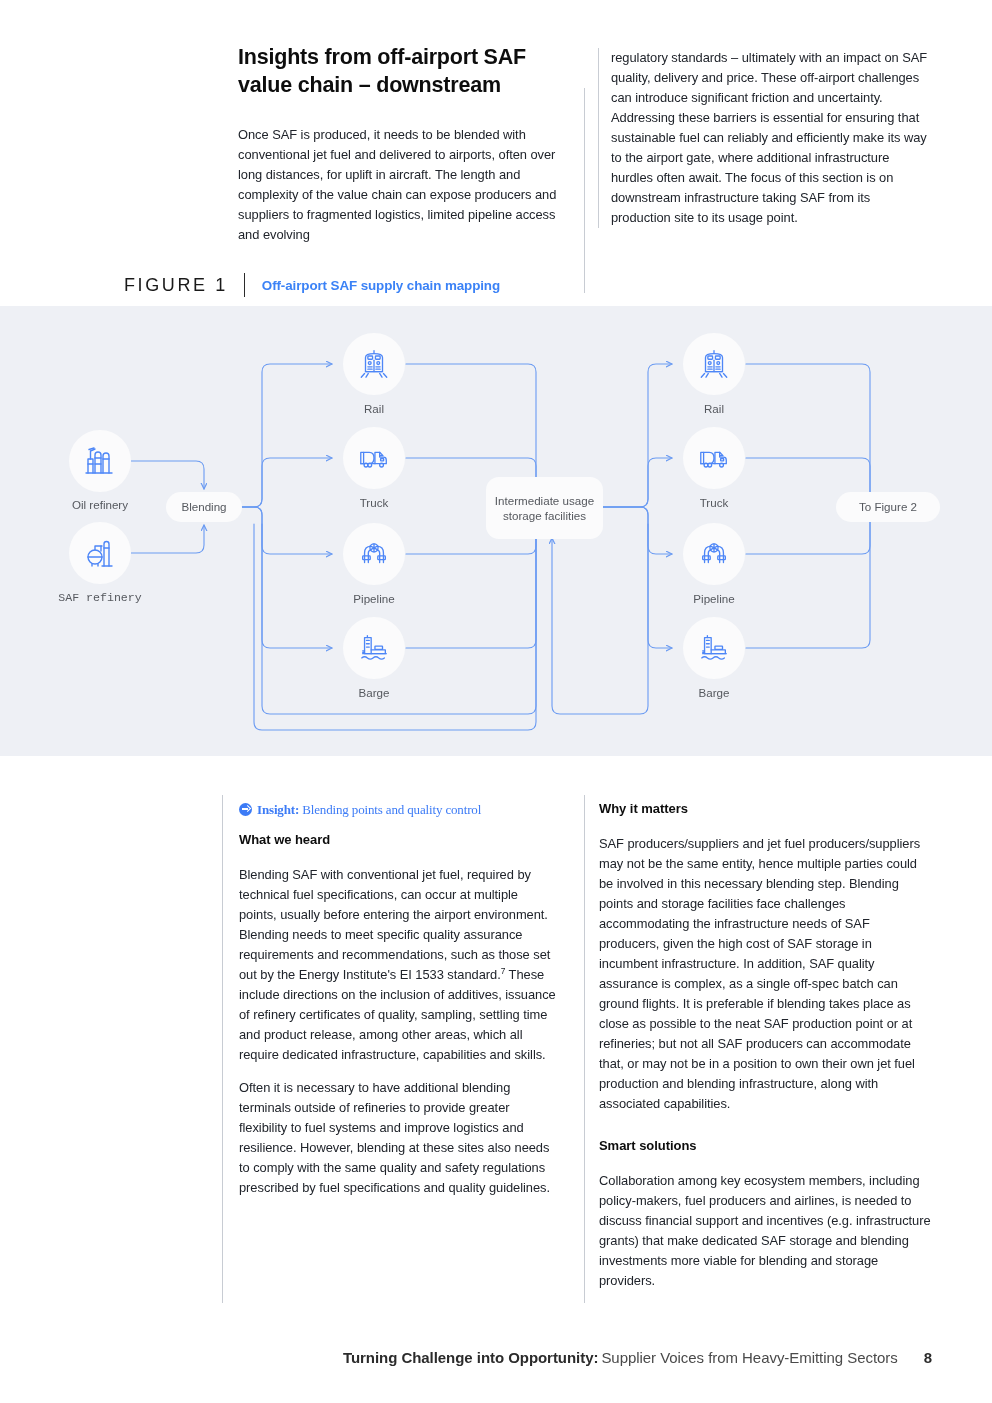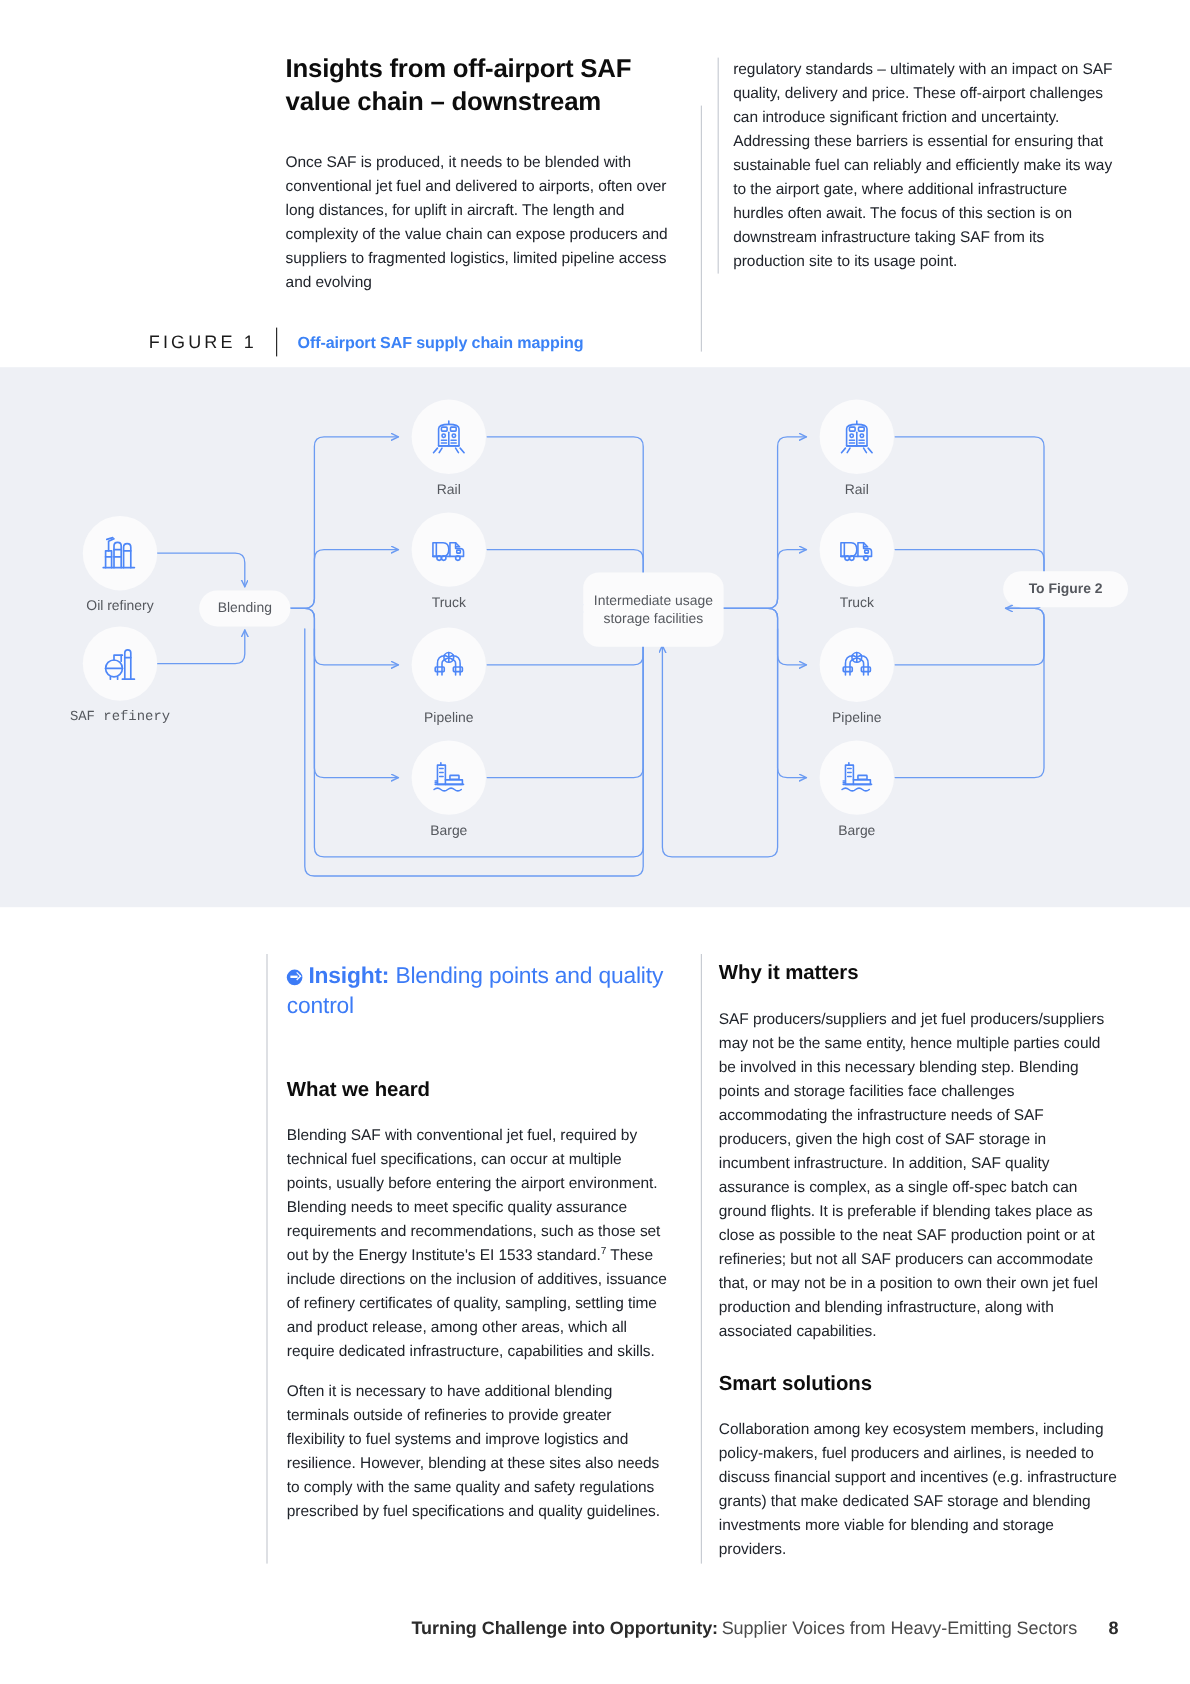--- a/index.html
+++ b/index.html
@@ -69,21 +69,21 @@
   
   .figure-label-row {
     position: absolute;
     top: 272px;
     left: 124px;
     display: flex;
     align-items: center;
     height: 26px;
   }
   .figure-num {
-    font-size: 15px;
+    font-size: 18px;
     letter-spacing: 2.6px;
     color: #1a1a1a;
     padding-right: 16px;
   }
   .figure-divider {
     width: 1px;
     height: 24px;
     background: #2b2b2b;
   }
   .figure-title {
@@ -165,26 +165,27 @@
     width: 320px;
   }
   .col-right-low {
     position: absolute;
     left: 599px;
     top: 6px;
     width: 334px;
   }
 
   h2.insight-head {
-    font-size: 19px;
+    font-size: 13px;
     line-height: 1.33;
     color: #3c7bf6;
     font-weight: normal;
-    margin-bottom: 46px;
+    margin-bottom: 14px;
     letter-spacing: -0.15px;
+    font-family: Liberation Serif, serif;
   }
   h2.insight-head .lead { font-weight: bold; }
 
   .arrow-badge {
     display: inline-block;
     width: 13px;
     height: 13px;
     border-radius: 50%;
     background: #3c7bf6;
     position: relative;
@@ -207,21 +208,21 @@
     left: 6px;
     top: 3.6px;
     width: 4.2px;
     height: 4.2px;
     border-top: 1.6px solid #ffffff;
     border-right: 1.6px solid #ffffff;
     transform: rotate(45deg);
   }
 
   h3.sub-head {
-    font-size: 17px;
+    font-size: 13px;
     font-weight: bold;
     color: #0d0d0d;
     margin-bottom: 18px;
     letter-spacing: -0.05px;
   }
   h3.sub-head.spaced { margin-top: 24px; }
 
   sup { font-size: 8.4px; vertical-align: super; line-height: 0; }
 
   
@@ -331,21 +332,21 @@
     </svg>
   </div>
   <div class="node-label" style="left:40px; top:285px; width:120px;font-family:Liberation Mono, monospace;">SAF refinery</div>
 
   <div class="pill" style="left:166px; top:186px; width:76px; height:30px;">Blending</div>
 
   <div class="pill" style="left:486px; top:171px; width:117px; height:62px; border-radius:13px; flex-direction:column;">
     <span>Intermediate usage storage facilities</span>
   </div>
 
-  <div class="pill" style="left:836px; top:170px; width:104px; height:30px;font-weight:bold;">To Figure 2</div>
+  <div class="pill" style="left:836px; top:186px; width:104px; height:30px;">To Figure 2</div>
 
   <div class="node-circle" style="left:343px; top:27px;">
     <svg width="34" height="34" viewBox="0 0 36 36" fill="none" stroke="#4d86f7" stroke-width="1.4" stroke-linecap="round" stroke-linejoin="round">
       <path d="M18 4 L18 6.5"></path>
       <path d="M9 11 Q9 7 18 7 Q27 7 27 11 L27 26 L9 26 Z"></path>
       <rect x="11.5" y="9.5" width="5" height="3.5" rx="0.7"></rect>
       <rect x="19.5" y="9.5" width="5" height="3.5" rx="0.7"></rect>
       <circle cx="13.5" cy="17" r="1.5"></circle>
       <circle cx="22.5" cy="17" r="1.5"></circle>
       <path d="M18 14 L18 26"></path>

